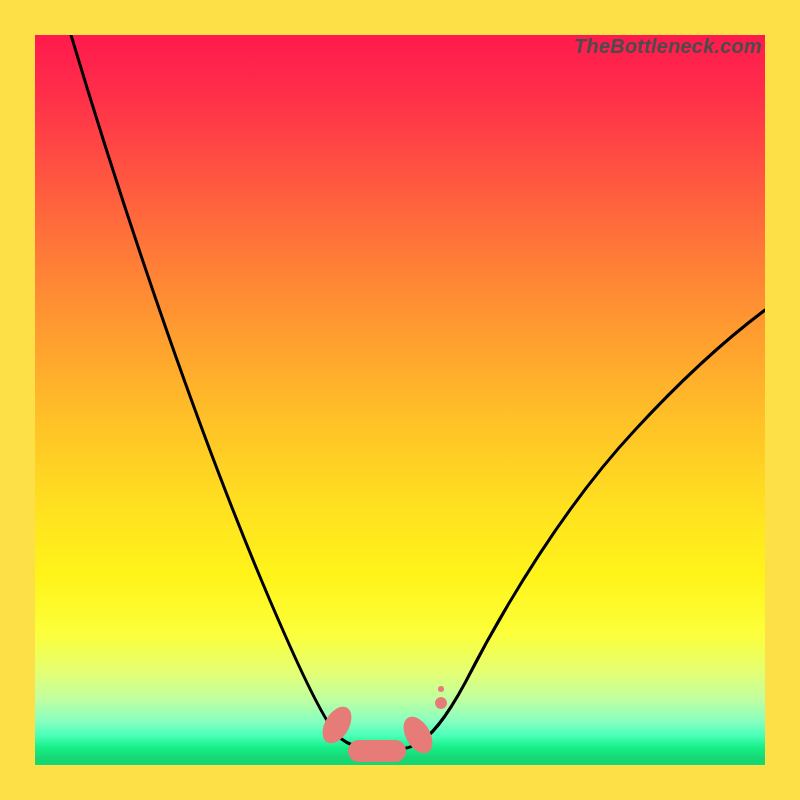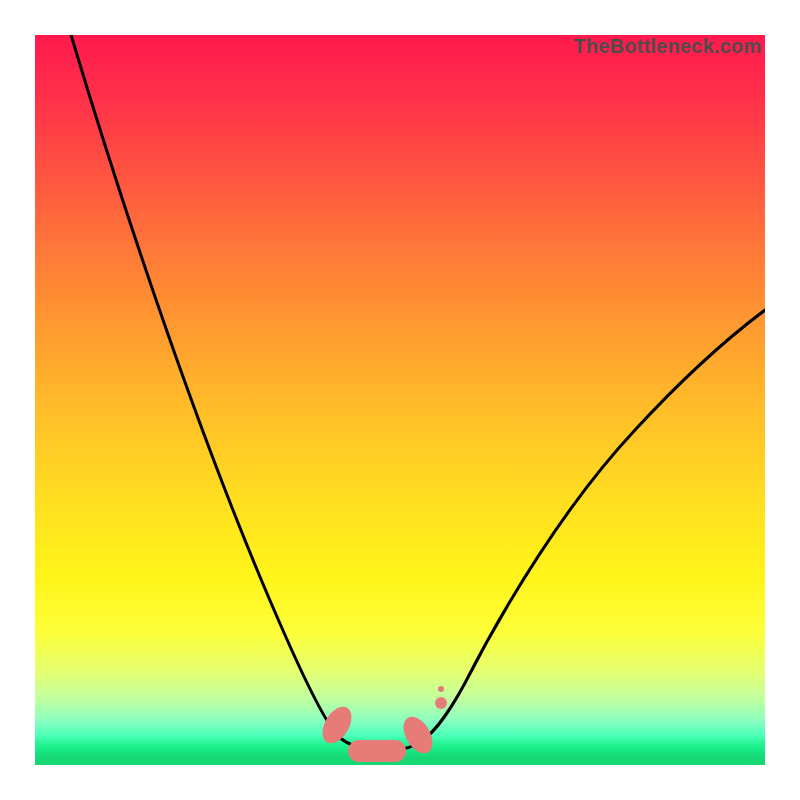--- a/index.html
+++ b/index.html
@@ -9,21 +9,22 @@
     height: 800px;
     background: #000;
     overflow: hidden;
   }
   .frame {
     position: absolute;
     top: 0;
     left: 0;
     width: 800px;
     height: 800px;
-    background: #ffffff;
+    background: #fde047;
+    font-style: italic;
   }
   .plot-area {
     position: absolute;
     top: 35px;
     left: 35px;
     width: 730px;
     height: 730px;
     overflow: hidden;
   }
   .gradient-bg {

